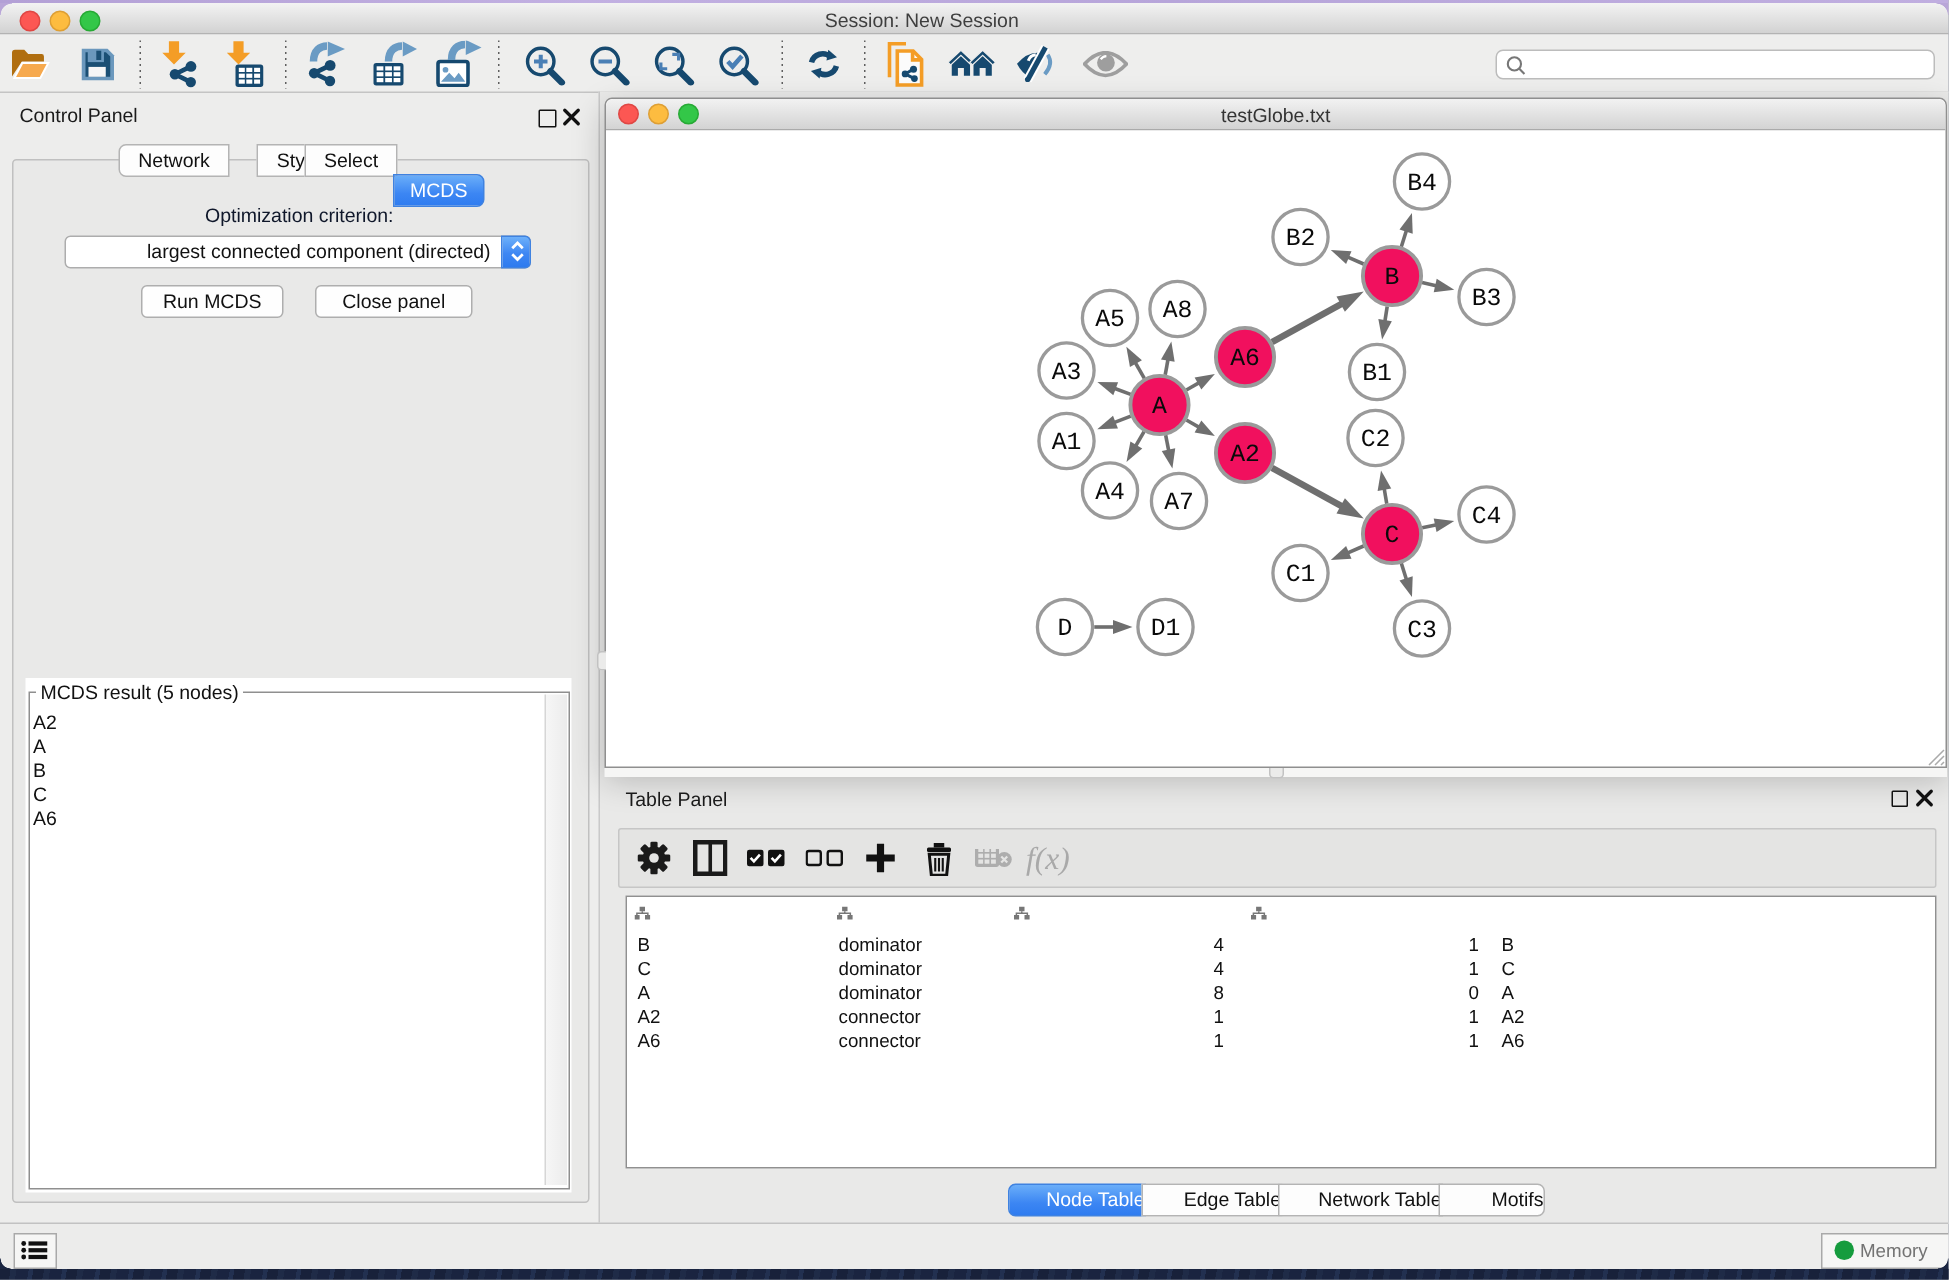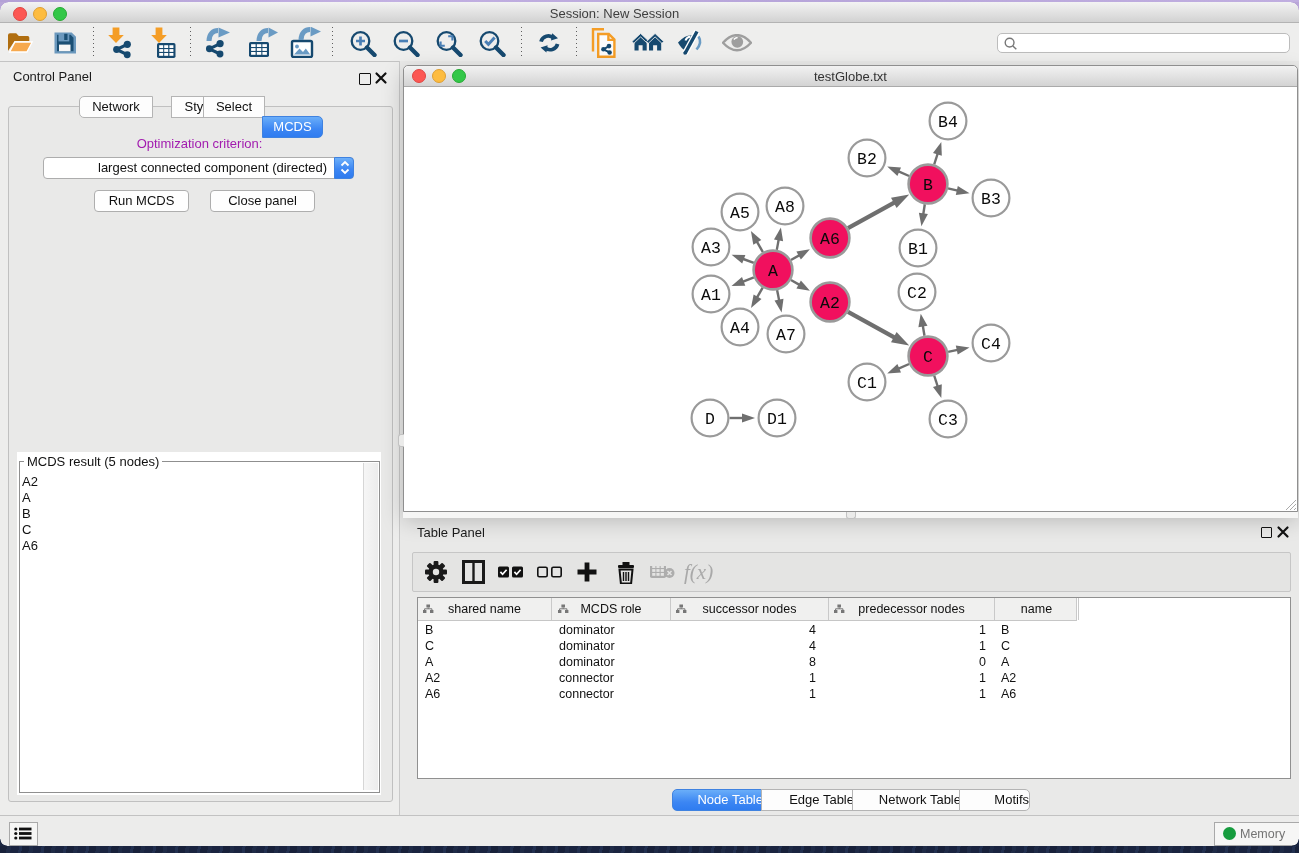--- a/index.html
+++ b/index.html
@@ -13,21 +13,21 @@
 #title-text{width:1229px;top:4px;text-align:center;font-size:13px;color:#3e3e3e;}
 #toolbar{left:0;top:23px;width:1299px;height:38px;background:#eeeeed;border-bottom:1px solid #c4c4c4;}
 .vsep{top:4px;height:32px;width:1px;background:repeating-linear-gradient(#5f5f5f 0 1.2px,transparent 1.2px 4px);}
 #searchbox{left:997px;top:33px;width:291px;height:18px;background:#fff;border:1px solid #bcbcbc;border-radius:5px;}
 
 #cp-title{left:13px;top:69px;font-size:13px;color:#1a1a1a;}
 #cp-box{left:8px;top:106px;width:383px;height:694px;background:#e9e9e8;border:1px solid #c0c0c0;border-radius:3px;}
 .tab{top:96px;height:20px;border:1px solid #b4b4b4;background:#fdfdfd;font-size:13px;color:#111;
  text-align:center;line-height:20px;}
 .tabsel{background:linear-gradient(#6aaef9,#3c86f3 60%,#2f7cf0);color:#fff;border-color:#3f82e0;}
-#opt-label{left:9px;top:136px;width:381px;text-align:center;font-size:13px;color:#a21caf;}
+#opt-label{left:9px;top:136px;width:381px;text-align:center;font-size:13px;color:#0f172a;}
 #combo{left:43px;top:157px;width:309px;height:20px;background:#fff;border:1px solid #adadad;border-radius:4px;}
 #combo-text{left:13px;top:2px;font-size:13px;color:#111;padding-left:41px;}
 #combo-btn{right:-1px;top:-1px;width:20px;height:22px;border-radius:0 4px 4px 0;
  background:linear-gradient(#6db0fa,#3e87f3 55%,#2e7bef);border:1px solid #3f82e0;box-sizing:border-box;}
 .pbtn{top:190px;height:20px;background:#fefefe;border:1px solid #aeaeae;border-radius:4px;
  font-size:13px;color:#111;text-align:center;line-height:20px;}
 #fieldset-bg{left:17px;top:452px;width:364px;height:343px;background:#fff;}
 #fieldset-border{left:19px;top:461px;width:359px;height:330px;border:1px solid #8f8f8f;}
 #fieldset-legend{left:24px;top:454px;background:#fff;padding:0 3px;font-size:13px;color:#111;}
 #mcds-list{left:22px;top:474px;font-size:13px;color:#111;line-height:16px;}
@@ -374,27 +374,20 @@
       <rect x="6.4" y="3.1" width="3.2" height="2.8" fill="#e4e4e3"></rect>
       <rect x="10.7" y="3.1" width="3.2" height="2.8" fill="#e4e4e3"></rect>
       <rect x="2.2" y="7.0" width="3.2" height="2.8" fill="#e4e4e3"></rect>
       <rect x="6.4" y="7.0" width="3.2" height="2.8" fill="#e4e4e3"></rect>
       <rect x="10.7" y="7.0" width="3.2" height="2.8" fill="#e4e4e3"></rect>
       <circle cx="19.5" cy="7" r="5" fill="#adadad"></circle>
       <path d="M17.5 5 l4 4 m0 -4 l-4 4" stroke="#e4e4e3" stroke-width="1.5"></path>
     </svg>
   <div class="abs" style="left:684px;top:560px;font-family:'Liberation Serif',serif;font-style:italic;font-size:21px;color:#a9a9a9;">f(x)</div>
   <div id="tbl" class="abs">
-    <div id="tbl-head" class="abs">
-        <div class="abs th" style="left:0px;width:133px;">shared name</div>
-        <div class="abs th" style="left:134px;width:118px;">MCDS role</div>
-        <div class="abs th" style="left:253px;width:157px;">successor nodes</div>
-        <div class="abs th" style="left:411px;width:165px;">predecessor nodes</div>
-        <div class="abs th" style="left:577px;width:83px;">name</div>
-      </div>
     <div class="abs td" style="left:7px;top:24px;">B</div>
       <div class="abs td" style="left:141px;top:24px;">dominator</div>
       <div class="abs td" style="left:253px;top:24px;width:145px;text-align:right;">4</div>
       <div class="abs td" style="left:411px;top:24px;width:157px;text-align:right;">1</div>
       <div class="abs td" style="left:583px;top:24px;">B</div>
       <div class="abs td" style="left:7px;top:40px;">C</div>
       <div class="abs td" style="left:141px;top:40px;">dominator</div>
       <div class="abs td" style="left:253px;top:40px;width:145px;text-align:right;">4</div>
       <div class="abs td" style="left:411px;top:40px;width:157px;text-align:right;">1</div>
       <div class="abs td" style="left:583px;top:40px;">C</div>

